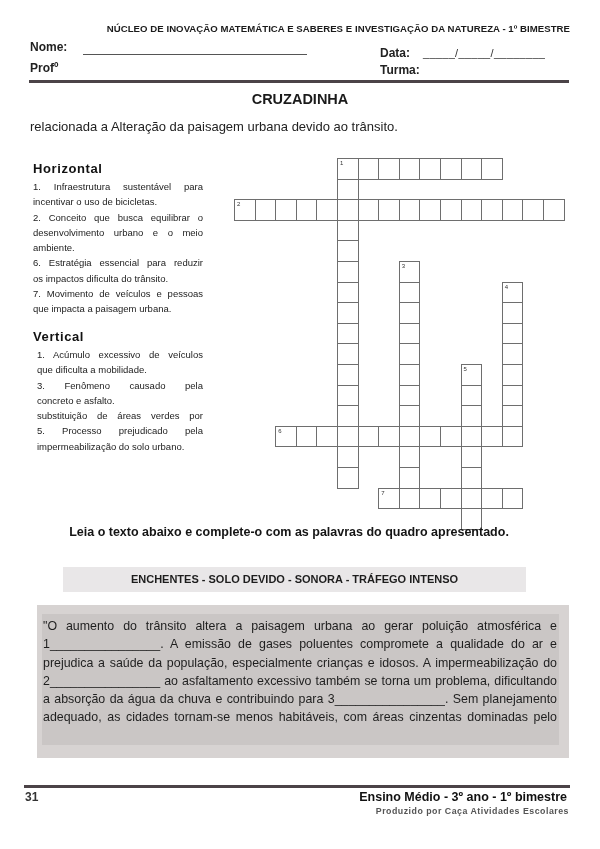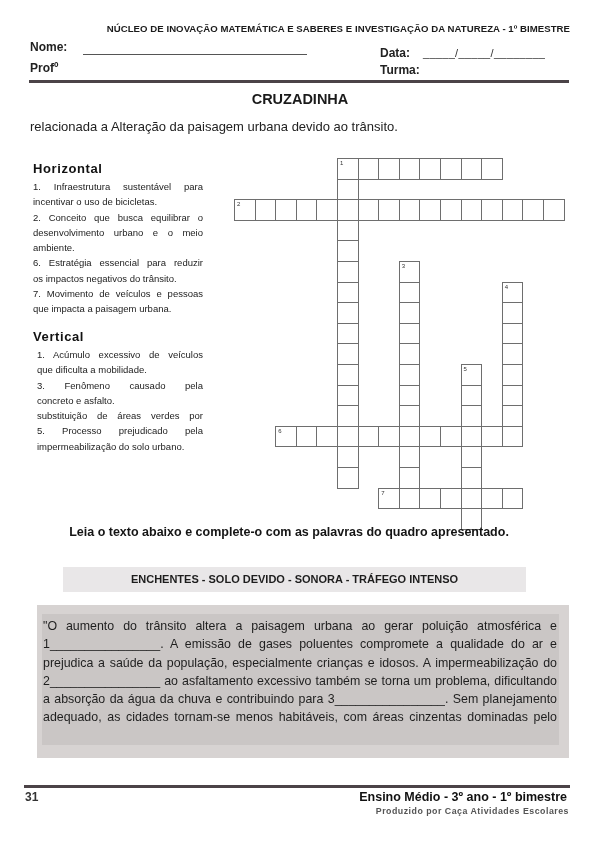--- a/index.html
+++ b/index.html
@@ -53,21 +53,21 @@
     <div class="jline">1. Infraestrutura sustentável para</div>
     <div class="jline last">incentivar o uso de bicicletas.</div>
   </div>
   <div>
     <div class="jline">2. Conceito que busca equilibrar o</div>
     <div class="jline">desenvolvimento urbano e o meio</div>
     <div class="jline last">ambiente.</div>
   </div>
   <div>
     <div class="jline">6. Estratégia essencial para reduzir</div>
-    <div class="jline last">os impactos negativos do trânsito.</div>
+    <div class="jline last">os impactos dificulta do trânsito.</div>
   </div>
   <div>
     <div class="jline">7. Movimento de veículos e pessoas</div>
     <div class="jline last">que impacta a paisagem urbana.</div>
   </div>
 </div>
 
 <div class="abs clue-head" style="left:33px;top:329px;">Vertical</div>
 <div class="abs clue-box" style="left:37px;top:347px;width:166px;">
   <div>

